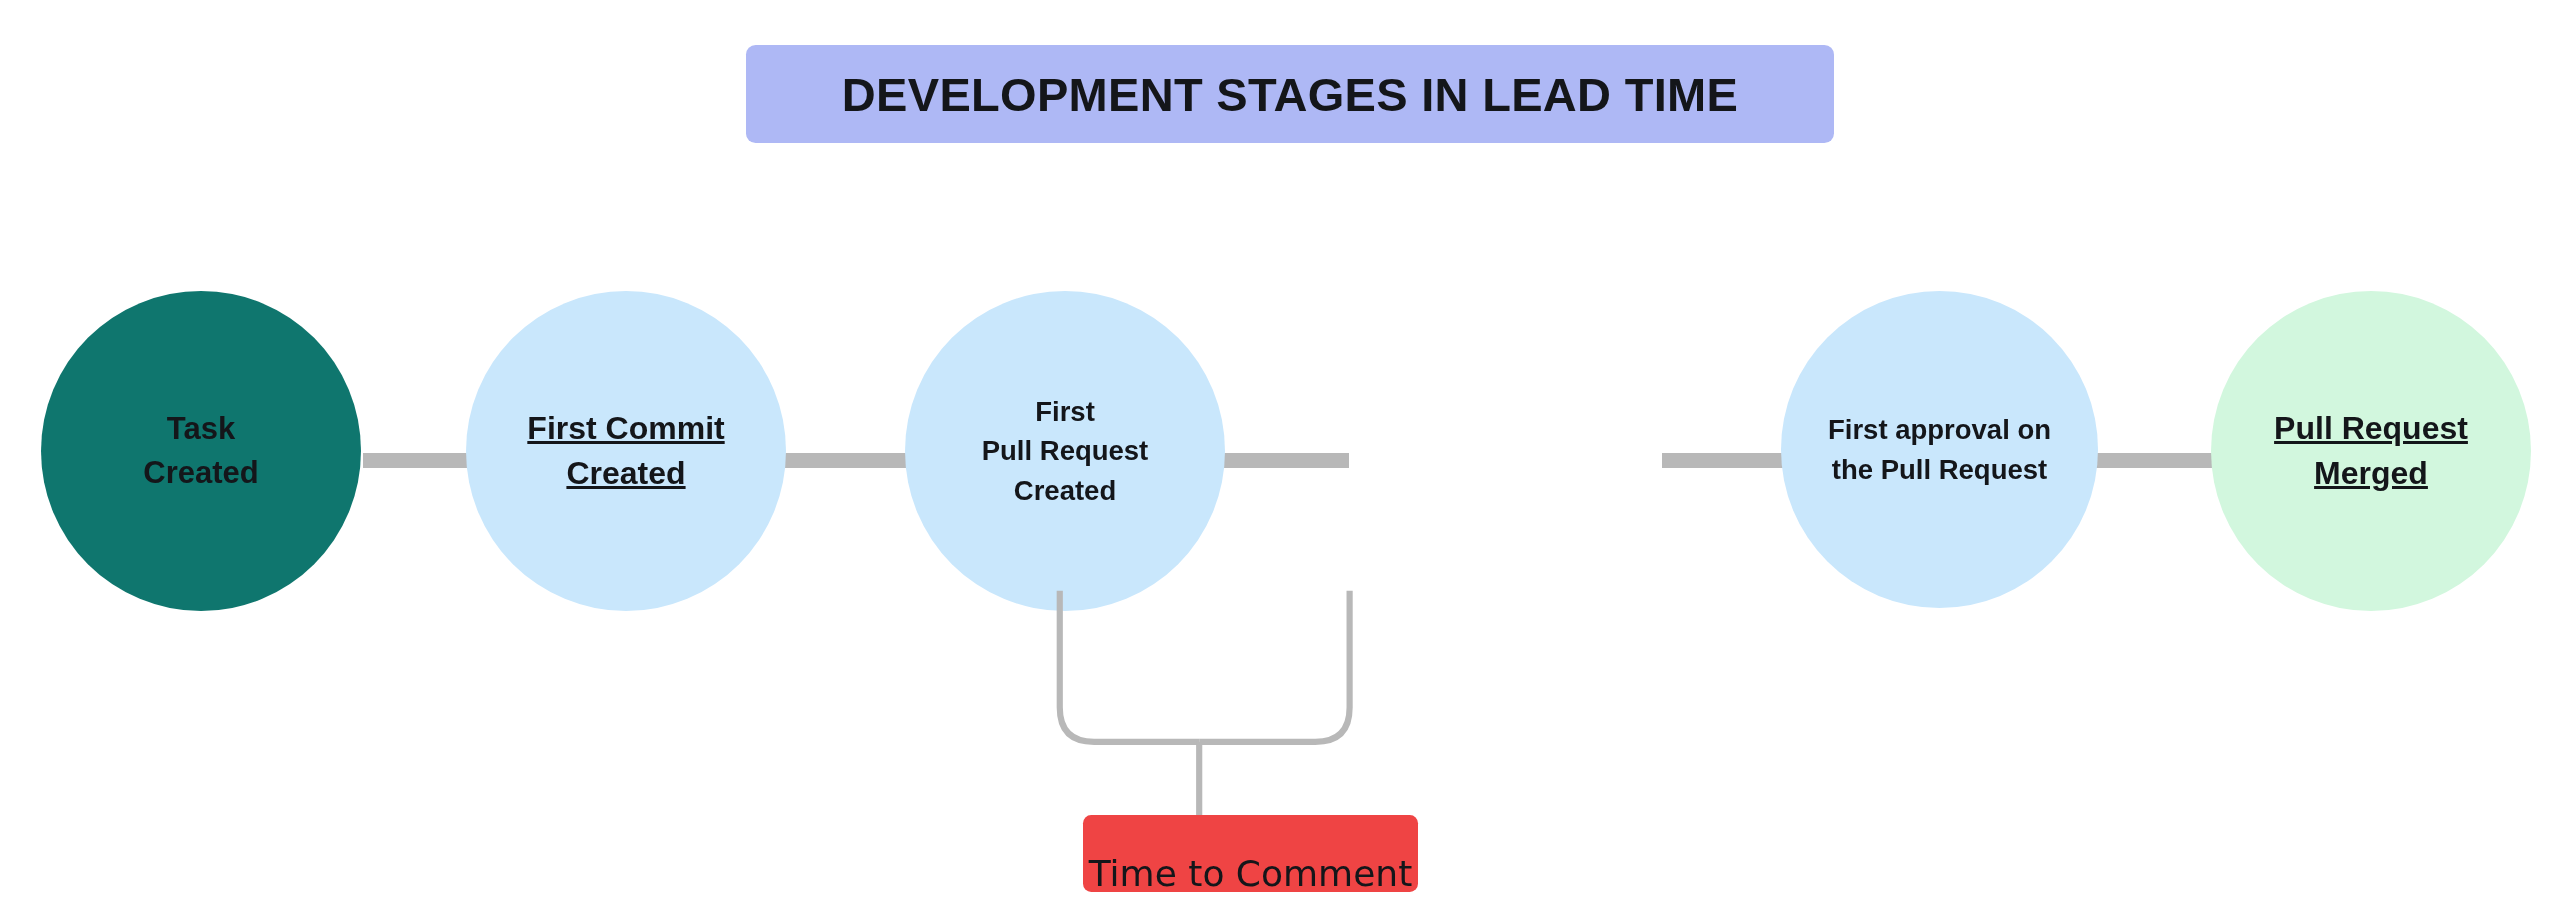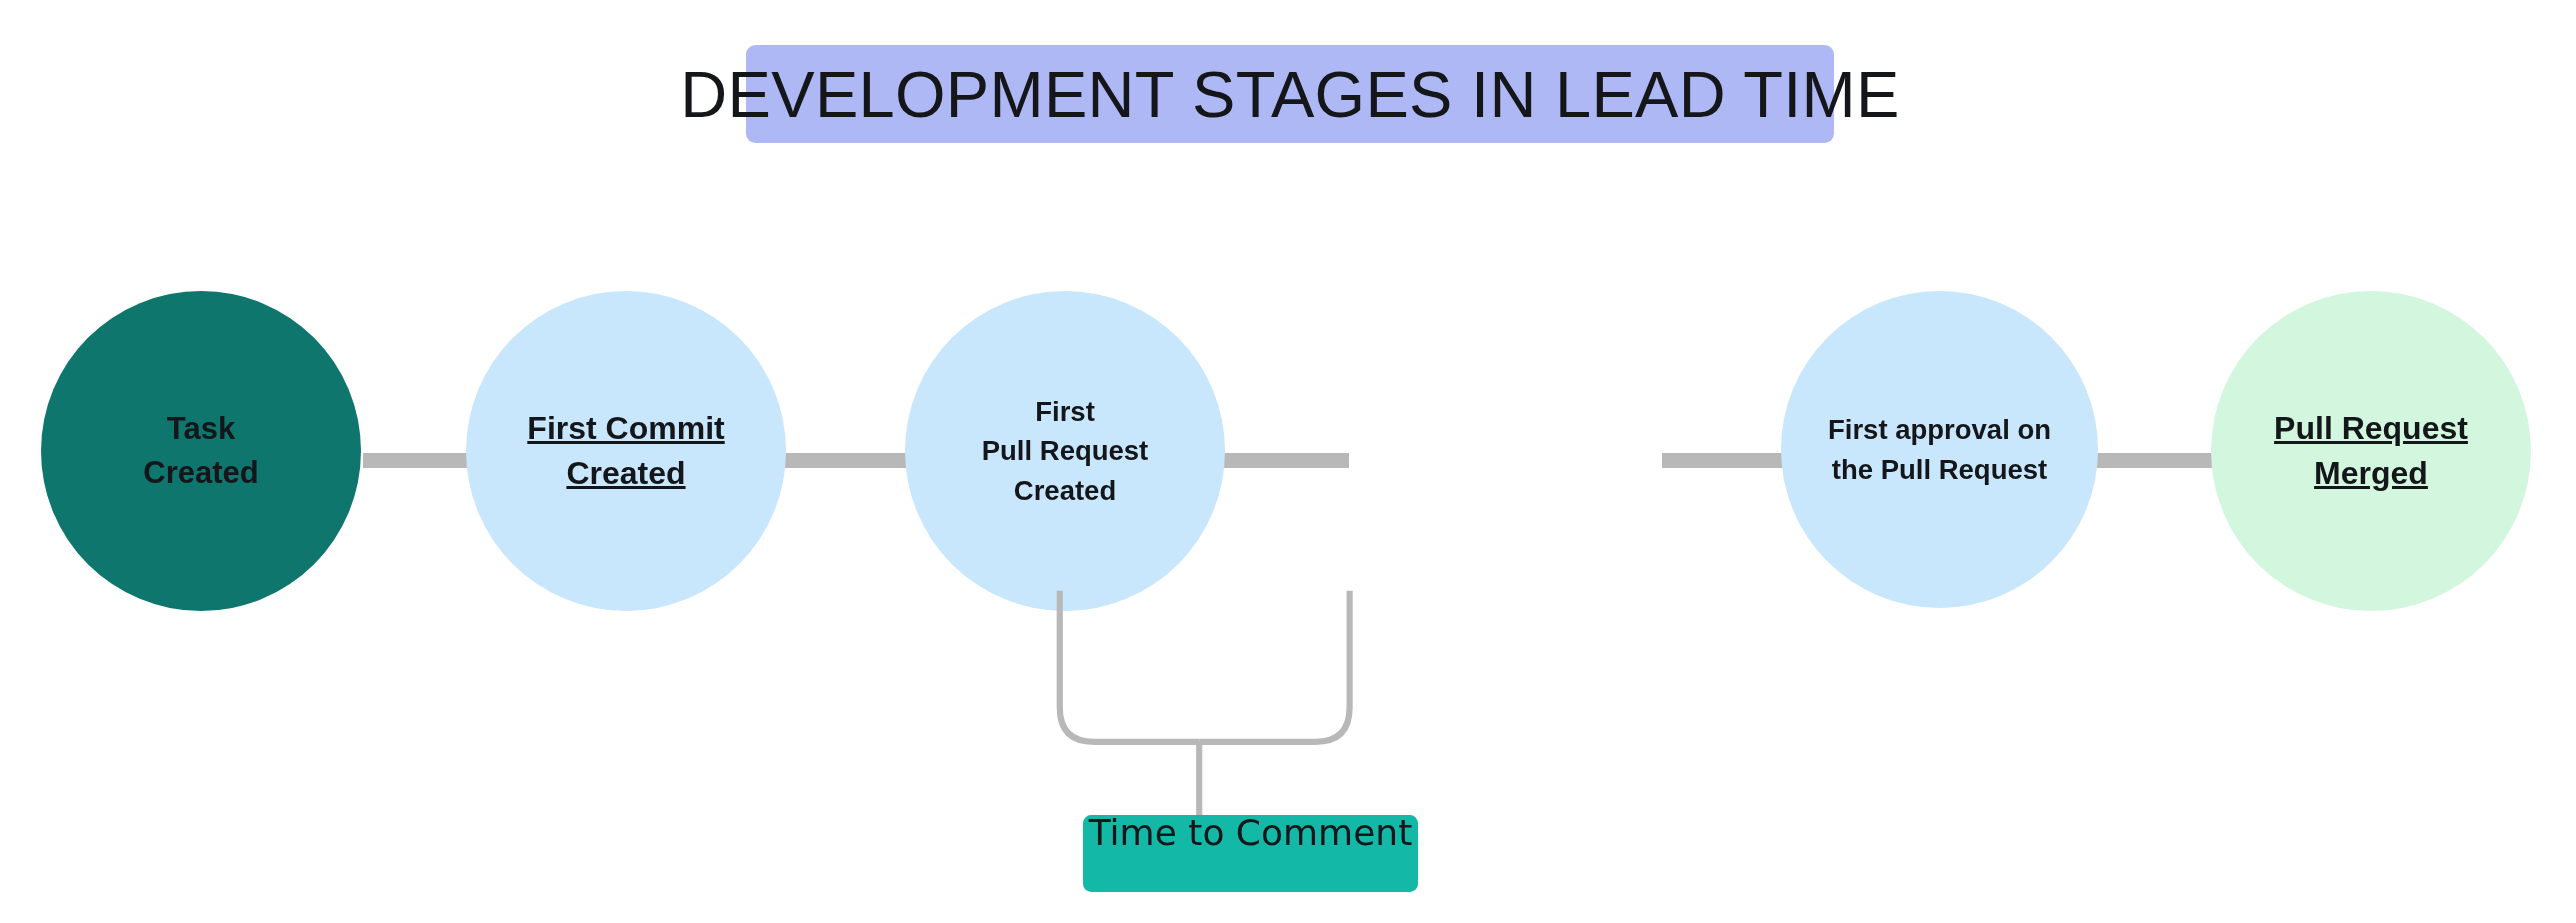--- a/index.html
+++ b/index.html
@@ -30,22 +30,22 @@
     height: 98px;
     background: #aeb8f5;
     border-radius: 9.6px;
     display: flex;
     align-items: center;
     justify-content: center;
     box-sizing: border-box;
   }
   .title-banner .title-text {
     font-family: "Liberation Sans", sans-serif;
-    font-size: 65px;
-    font-weight: 400;
+    font-size: 47px;
+    font-weight: 700;
     color: #14161a;
     letter-spacing: 0.3px;
     line-height: 1;
     white-space: nowrap;
   }
 
   
   .link-bar {
     position: absolute;
     height: 15px;
@@ -94,24 +94,24 @@
     stroke-linecap: butt;
   }
 
   
   .edge-label {
     position: absolute;
     left: 1083px;
     top: 815px;
     width: 335px;
     height: 77px;
-    background: #14b8a6;
+    background: #ef4444;
     border-radius: 8.2px;
     display: flex;
-    align-items: flex-start;
+    align-items: flex-end;
     justify-content: center;
     box-sizing: border-box;
   }
   .edge-label .edge-label-text {
     font-family: "DejaVu Sans", sans-serif;
     font-size: 36px;
     font-weight: 400;
     color: #14161a;
     white-space: nowrap;
     line-height: 1;

